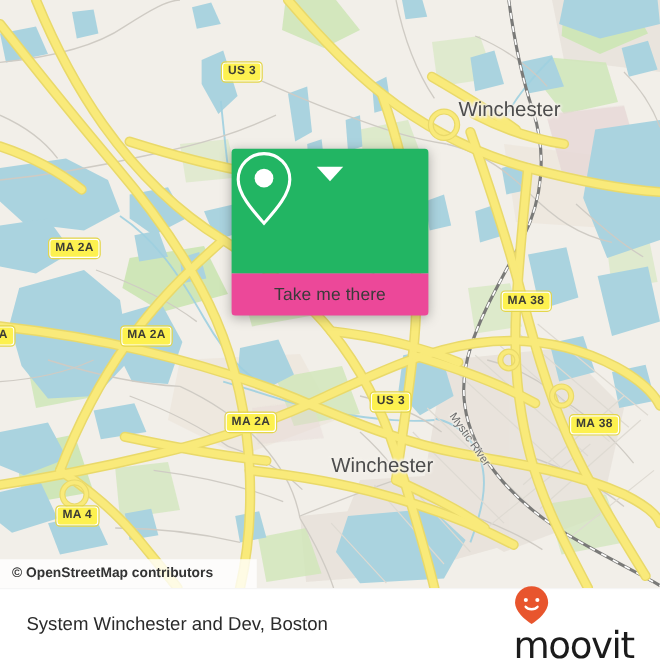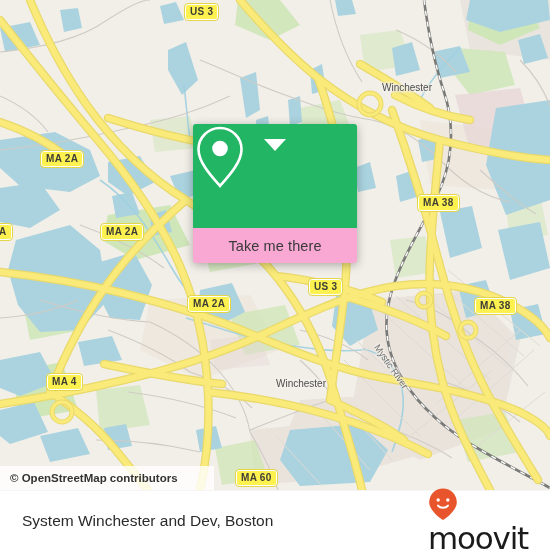--- a/index.html
+++ b/index.html
@@ -23,27 +23,28 @@
     border-radius:3px;
     color:#3d3d36;
     font-size:10px;
     font-weight:bold;
     letter-spacing:.3px;
     padding:1px 4px 2px 4px;
     line-height:11px;
     white-space:nowrap;
     box-sizing:border-box;
     text-align:center;
+    margin-top:48px;
   }
 
   
   .place{
     position:absolute;
     color:#4d4d4d;
-    font-size:10px;
+    font-size:17px;
     white-space:nowrap;
     text-shadow:
       1.5px 0 2px #f2efe9, -1.5px 0 2px #f2efe9,
       0 1.5px 2px #f2efe9, 0 -1.5px 2px #f2efe9,
       1px 1px 2px #f2efe9, -1px -1px 2px #f2efe9;
   }
   .riverlabel{
     position:absolute;
     color:#6c6c6c;
     font-size:9.5px;
@@ -58,21 +59,21 @@
     left:193px;top:124px;width:164px;
     filter:drop-shadow(0 2px 5px rgba(0,0,0,.30));
   }
   #popup-head{
     height:104px;width:164px;
     background:#22b563;
     border-radius:3px 3px 0 0;
     display:flex;align-items:center;justify-content:center;
   }
   #popup-body{
-    width:164px;height:35px;background:#f9a8d4;
+    width:164px;height:35px;background:#ec4899;
     border-radius:0 0 3px 3px;
     display:flex;align-items:center;justify-content:center;
   }
   #popup-label{
     color:#3a3a3a;font-size:14.5px;letter-spacing:.1px;
   }
   #popup-tail{
     position:absolute;left:50%;top:139px;margin-left:-11px;
     width:0;height:0;
     border-left:11px solid transparent;

